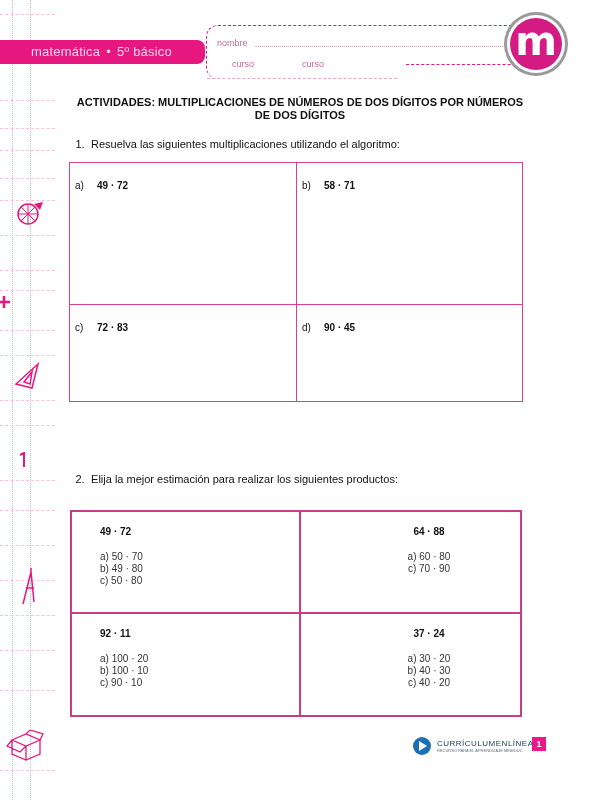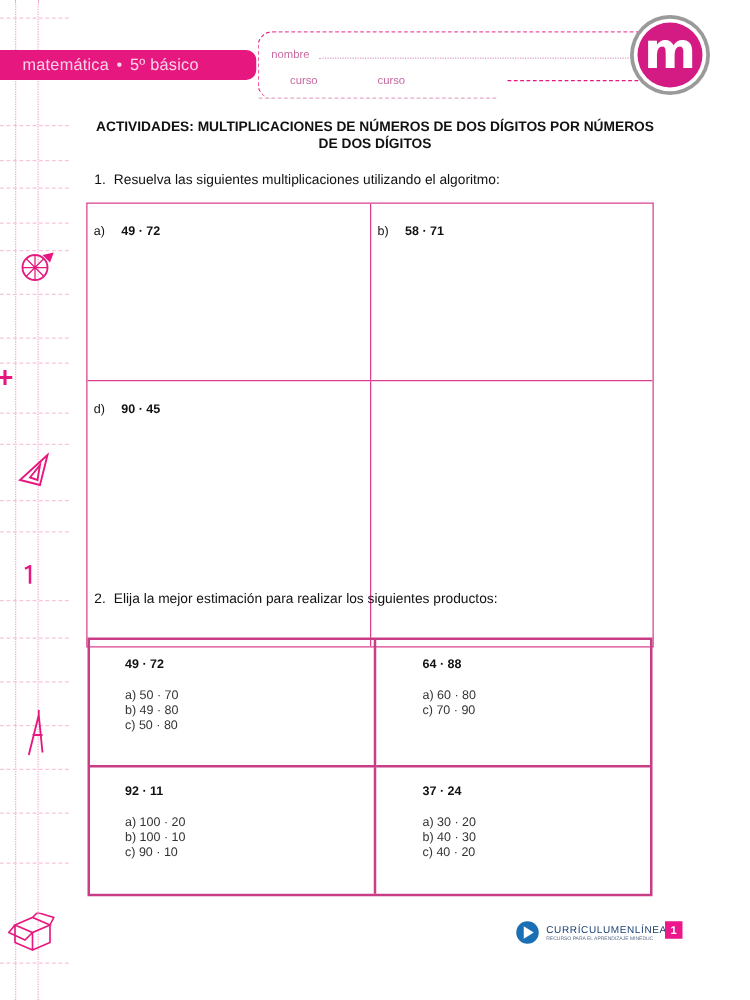--- a/index.html
+++ b/index.html
@@ -9,21 +9,21 @@
   
   .side-strip { position: absolute; left: 0; top: 0; width: 55px; height: 800px; }
   .side-strip .vline { position: absolute; top: 0; bottom: 0; width: 0; border-left: 1px dotted #f3a9cf; }
   .side-strip .hline { position: absolute; left: 0; width: 55px; height: 0; border-top: 1px dashed #f7c3dd; }
   .side-icon { position: absolute; }
 
   
   .subject-band {
     position: absolute; left: 0; top: 40px; width: 205px; height: 24px;
     background: #e6177f; border-radius: 0 8px 8px 0;
-    color: #fbd3e7; font-size: 13px; line-height: 24px; padding-left: 18px;
+    color: #fbd3e7; font-size: 13px; line-height: 24px; padding-left: 31px;
     letter-spacing: 0.2px;
   }
   .subject-band .dot { margin: 0 6px; }
   .name-box {
     position: absolute; left: 206px; top: 25px; width: 330px; height: 54px;
     border-top: 1.5px dashed #e6177f; border-left: 1px dashed #e6177f; border-radius: 12px 0 0 12px; text-align: right;
   }
   .name-box .lbl { position: absolute; font-size: 9px; color: #c76aa0; }
   .name-box .dots { position: absolute; height: 0; border-top: 1px dotted #d9a2c4; }
   .name-box .bottom-dash { position: absolute; left: 0; bottom: 0; width: 190px; border-bottom: 1px dashed #e6a9c9; }
@@ -39,38 +39,38 @@
   
   .title {
     position: absolute; left: 70px; top: 96px; width: 460px; text-align: center;
     font-weight: bold; font-size: 11px; line-height: 13px;
   }
   .q-text { position: absolute; left: 72px; font-size: 11px; text-align: center; }
   .q-text .num { display: inline-block; width: 16px; }
 
   
   .grid1 {
-    position: absolute; left: 69px; top: 162px; width: 454px; height: 356px;
+    position: absolute; left: 69px; top: 162px; width: 454px; height: 240px;
     border: 1.5px solid #d9408f;
     display: grid; grid-template-columns: 227px 1fr; grid-template-rows: 142px 1fr;
   }
   .grid1 .cell { border-right: 1px solid #d9408f; border-bottom: 1px solid #d9408f; padding: 17px 0 0 5px; font-size: 10px; }
   .grid1 .cell:nth-child(2n) { border-right: none; }
   .grid1 .cell:nth-child(n+3) { border-bottom: none; }
   .grid1 .letter { display: inline-block; width: 22px; }
   .grid1 .expr { font-weight: bold; }
 
   
   .grid2 {
     position: absolute; left: 70px; top: 510px; width: 452px; height: 207px;
     border: 2px solid #c83d86;
     display: grid; grid-template-columns: 229px 1fr; grid-template-rows: 102px 1fr;
   }
   .grid2 .cell { border-right: 2px solid #c83d86; border-bottom: 2px solid #c83d86; padding: 14px 0 0 28px; font-size: 10px; }
-  .grid2 .cell:nth-child(2n) { border-right: none; padding-left: 37px; }
+  .grid2 .cell:nth-child(2n) { border-right: none; padding-left: 37px; text-align: center; }
   .grid2 .cell:nth-child(n+3) { border-bottom: none; }
   .grid2 .expr { font-weight: bold; margin-bottom: 14px; }
   .grid2 .opt { line-height: 12px; color: #333; }
 
   
   .footer-logo { position: absolute; left: 413px; top: 737px; display: flex; align-items: center; }
   .footer-logo .play {
     width: 18px; height: 18px; border-radius: 50%; background: #1b6fb5; position: relative; margin-right: 6px;
   }
   .footer-logo .play::after {
@@ -157,20 +157,23 @@
 </div>
 
 <div class="grid1">
   <div class="cell">
     <span class="letter">a)</span><span class="expr">49 · 72</span>
   </div>
   <div class="cell">
     <span class="letter">b)</span><span class="expr">58 · 71</span>
   </div>
   <div class="cell">
+    <span class="letter">c)</span><span class="expr">72 · 83</span>
+  </div>
+  <div class="cell">
     <span class="letter">d)</span><span class="expr">90 · 45</span>
   </div>
 </div>
 
 <div class="q-text" style="top:473px">
   <span class="num">2.</span>
   <span>Elija la mejor estimación para realizar los siguientes productos:</span>
 </div>
 
 <div class="grid2">

